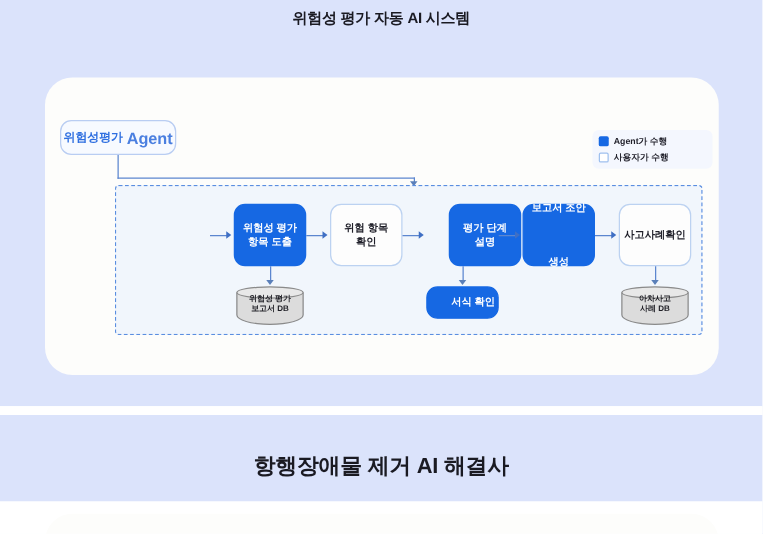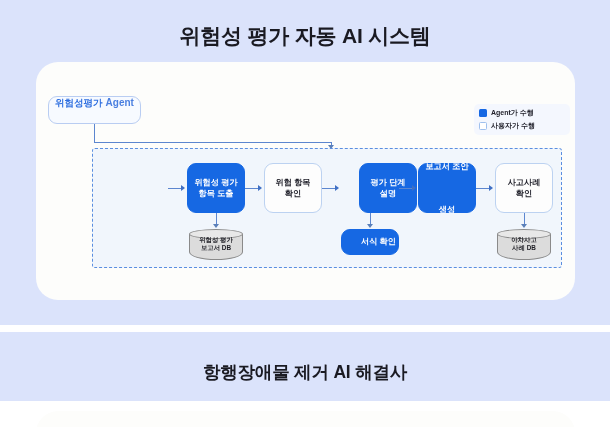--- a/index.html
+++ b/index.html
@@ -21,47 +21,47 @@
   #section-2 { top: 332px; height: 69px; }
 
   .section-title {
     position: absolute;
     left: 0; width: 610px;
     text-align: center;
     font-weight: bold;
     color: #1a1a22;
     letter-spacing: -0.2px;
   }
-  #title-1 { top: 22px; font-size: 21px; }
+  #title-1 { top: 6px; font-size: 12px; }
   #title-2 { top: 28px; font-size: 17.5px; }
 
   .card {
     position: absolute;
     background: #fdfdfb;
     border-radius: 22px;
   }
   #card-1 { left: 36px; top: 62px; width: 539px; height: 238px; }
   #card-2 { left: 36px; top: 411px; width: 539px; height: 60px; }
 
   
   .agent-chip {
     position: absolute;
     border: 1.2px solid #b9cdf2;
     background: #f7faff;
     border-radius: 9px;
     display: flex;
-    align-items: flex-start;
+    align-items: center;
     justify-content: center;
     color: #2f6fe0;
     font-size: 9.5px;
     font-weight: bold;
     white-space: nowrap;
   }
   #agent-chip-1 { left: 48px; top: 96px; width: 93px; height: 28px; }
-  .agent-chip .sub { font-size: 10px; margin-left: 3px; color:#4a7fe0; }
+  .agent-chip .sub { font-size: 13px; margin-left: 3px; color:#4a7fe0; }
 
   
   .legend {
     position: absolute;
     left: 474px; top: 104px;
     width: 96px; height: 31px;
     background: #f4f7fe;
     border-radius: 5px;
     padding: 3px 5px;
     display: flex;
@@ -219,21 +219,21 @@
     <div class="conn hline" style="left:399px; top:188px; width:14px;"></div>
     <div class="arrow-r" style="left:412px; top:185px;"></div>
 
     <div class="node agent" style="left:418px; top:163px; width:58px; height:50px; flex-direction:column;gap:32px;">
       <span>보고서 조안</span>
       <span>생성</span>
     </div>
     <div class="conn hline" style="left:476px; top:188px; width:14px;"></div>
     <div class="arrow-r" style="left:489px; top:185px;"></div>
 
-    <div class="node user" style="left:495px; top:163px; width:58px; height:50px; flex-direction:column;">
+    <div class="node user" style="left:495px; top:163px; width:58px; height:50px; flex-direction:row;">
       <span>사고사례</span>
       <span>확인</span>
     </div>
 
     <div class="conn vline" style="left:216px; top:213px; height:13px;"></div>
     <div class="arrow-d" style="left:213px; top:224px;"></div>
 
     <div class="conn vline" style="left:370px; top:213px; height:13px;"></div>
     <div class="arrow-d" style="left:367px; top:224px;"></div>
 

